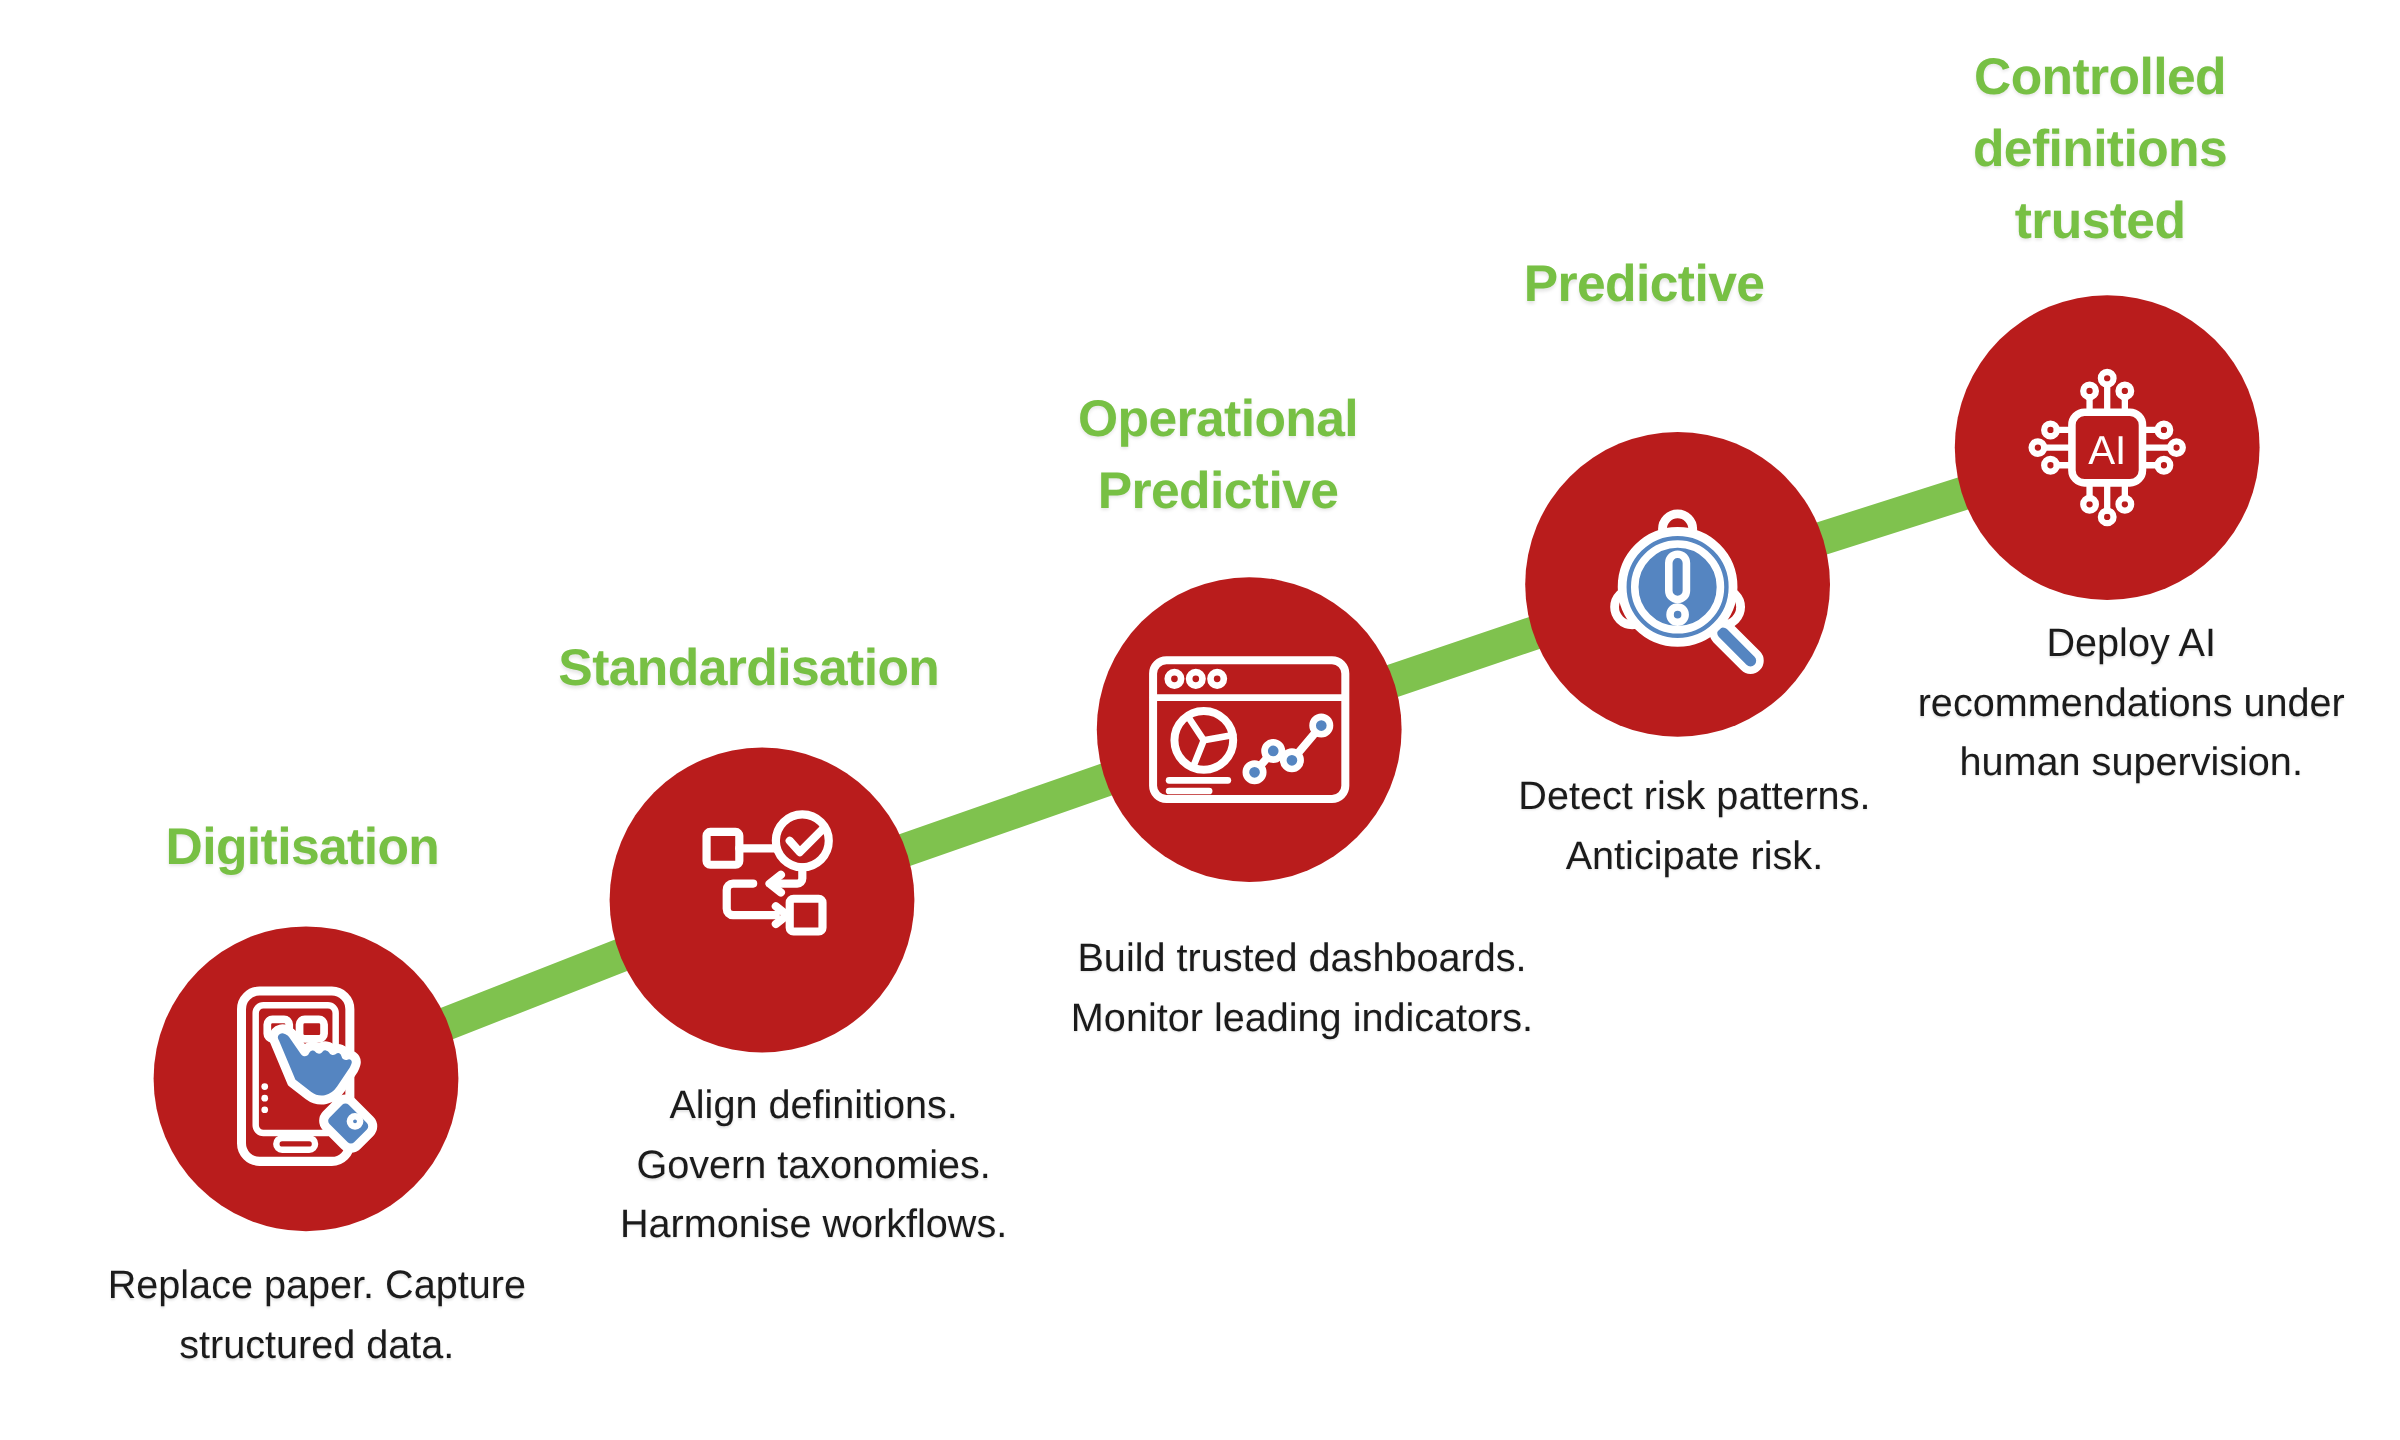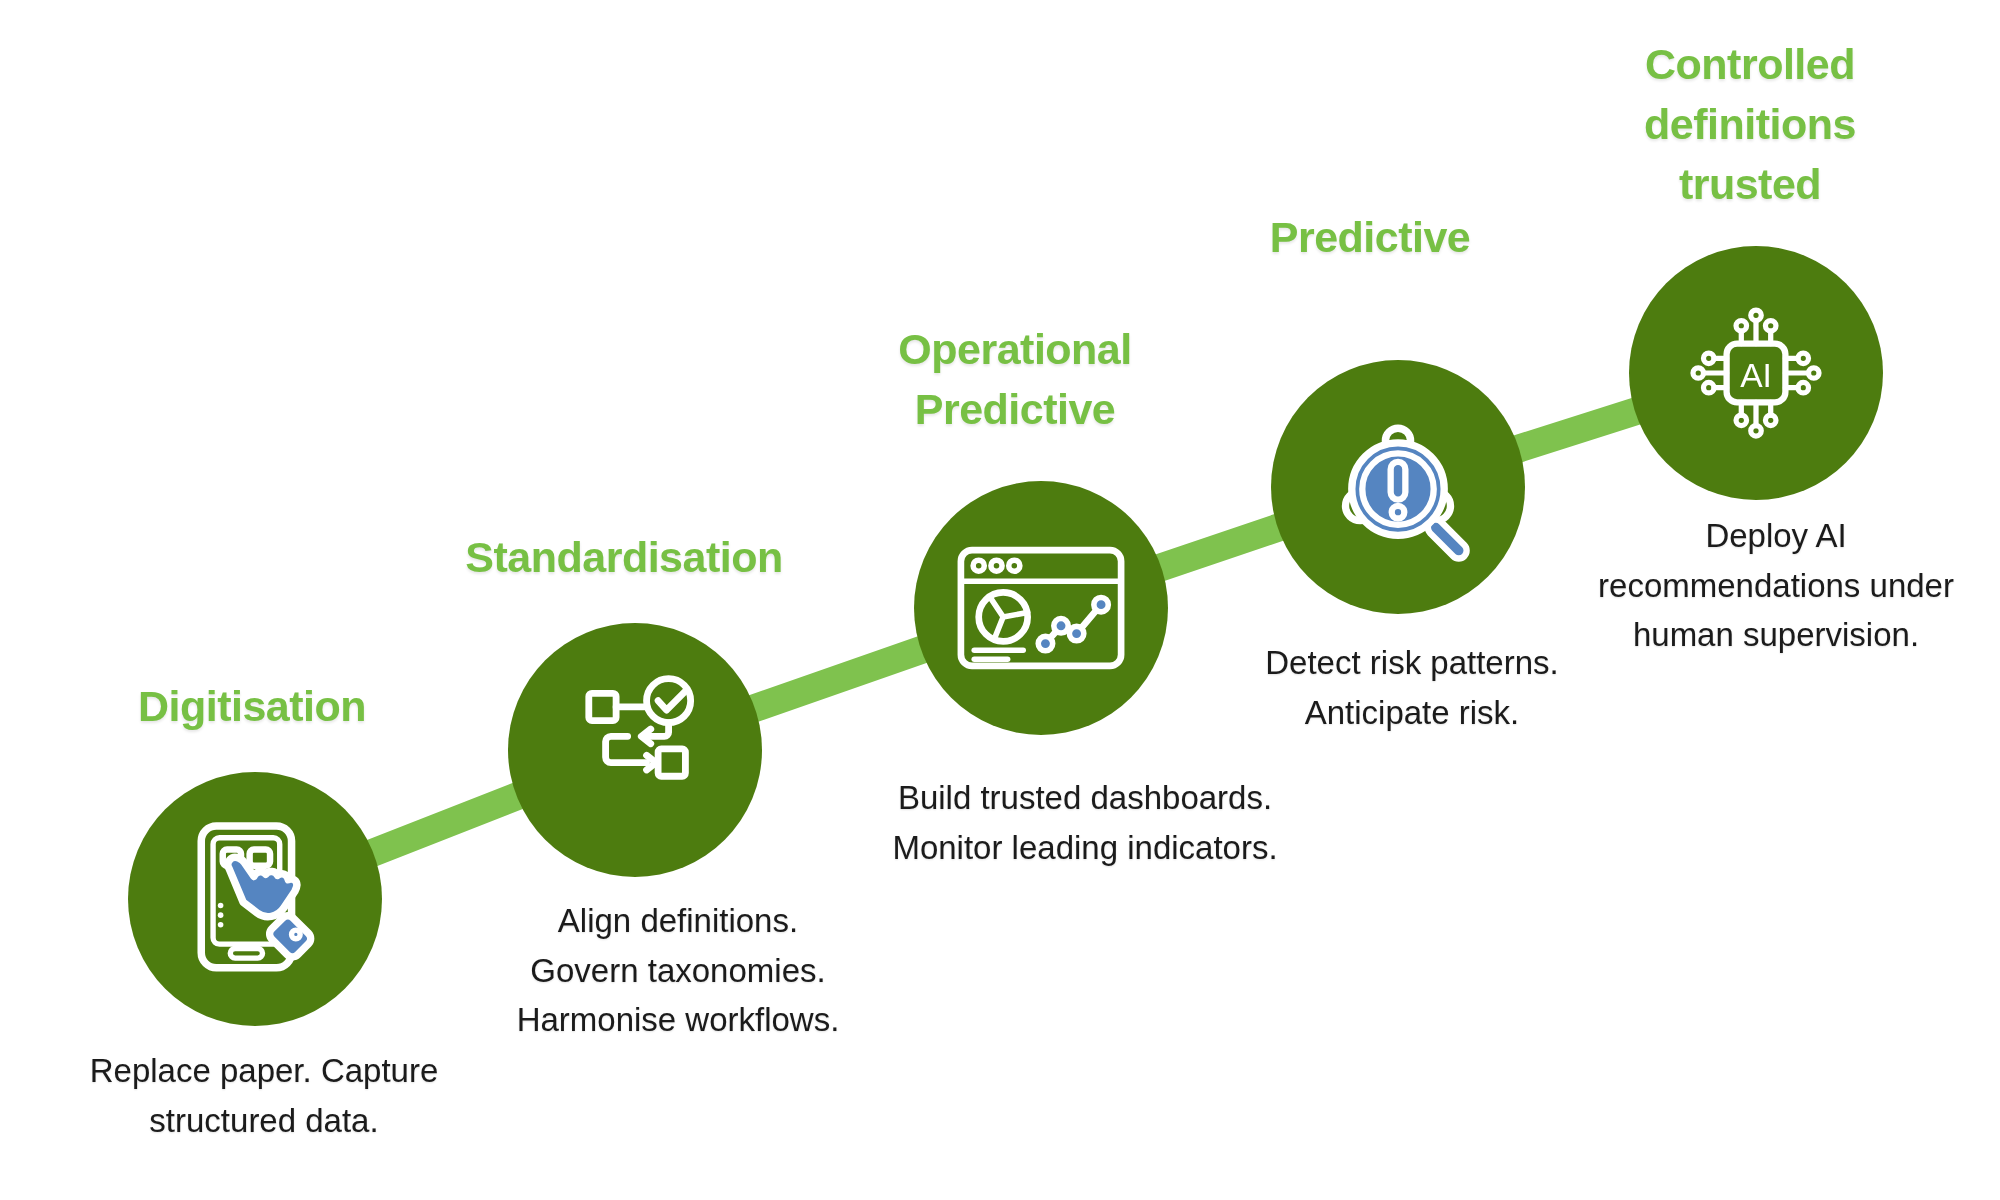--- a/index.html
+++ b/index.html
@@ -8,21 +8,21 @@
     width:2000px; height:1200px;
     background:#ffffff;
     overflow:hidden;
     font-family:"Liberation Sans", sans-serif;
   }
   .connector-svg { position:absolute; left:0; top:0; width:2000px; height:1200px; }
   .stage-circle {
     position:absolute;
     width:254px; height:254px;
     border-radius:50%;
-    background:#4d7c0f;
+    background:#b91c1c;
     display:flex; align-items:center; justify-content:center;
   }
   .stage-title {
     position:absolute;
     color:#77C044;
     font-weight:bold;
     font-size:43px;
     line-height:1.4;
     letter-spacing:-0.5px;
     text-align:center;

